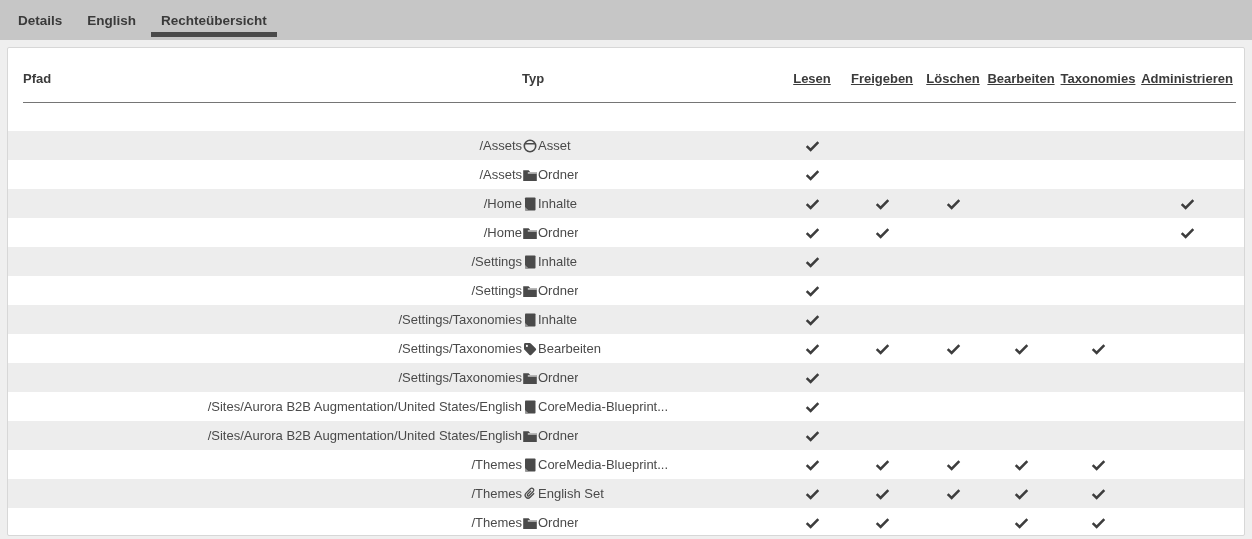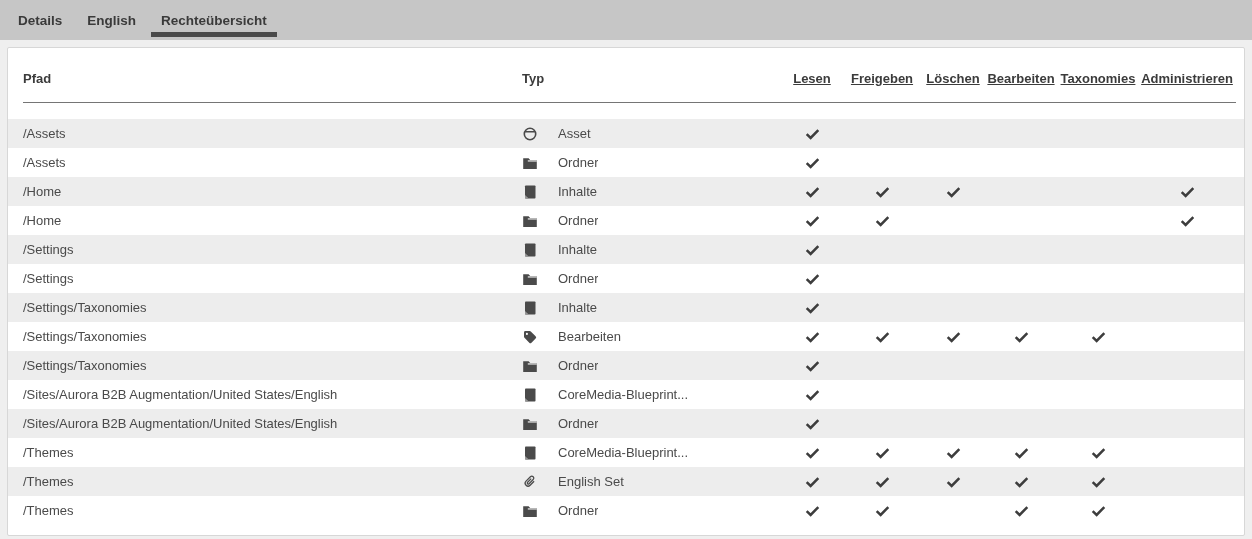--- a/index.html
+++ b/index.html
@@ -64,31 +64,31 @@
     font-weight: bold;
     color: #3b3b3b;
     white-space: nowrap;
   }
   .grid-header .hcell.center { text-align: center; text-decoration: underline; }
   .header-line {
     margin: 15px 8px 0 15px;
     border-bottom: 1px solid #757575;
   }
 
-  .rows { margin-top: 16px; }
+  .rows { margin-top: 28px; text-align: right; }
   .row { height: 29px; cursor: default; }
   .row.alt { background: #ededed; }
 
   .cell-path, .type-label {
     font-size: 13px;
     color: #4a4a4a;
     white-space: nowrap;
     overflow: hidden;
   }
-  .cell-type { display: flex; align-items: center; gap: 20px; }
+  .cell-type { display: flex; align-items: center; gap: 0; }
   .type-icon { display: inline-flex; width: 16px; height: 16px; flex: none; }
   .perm-cell { display: flex; justify-content: center; align-items: center; height: 29px; }
   .check { display: block; }
 </style>
 </head>
 <body>
 
 <div class="tabbar">
   <div class="tab">
     <span>Details</span>

